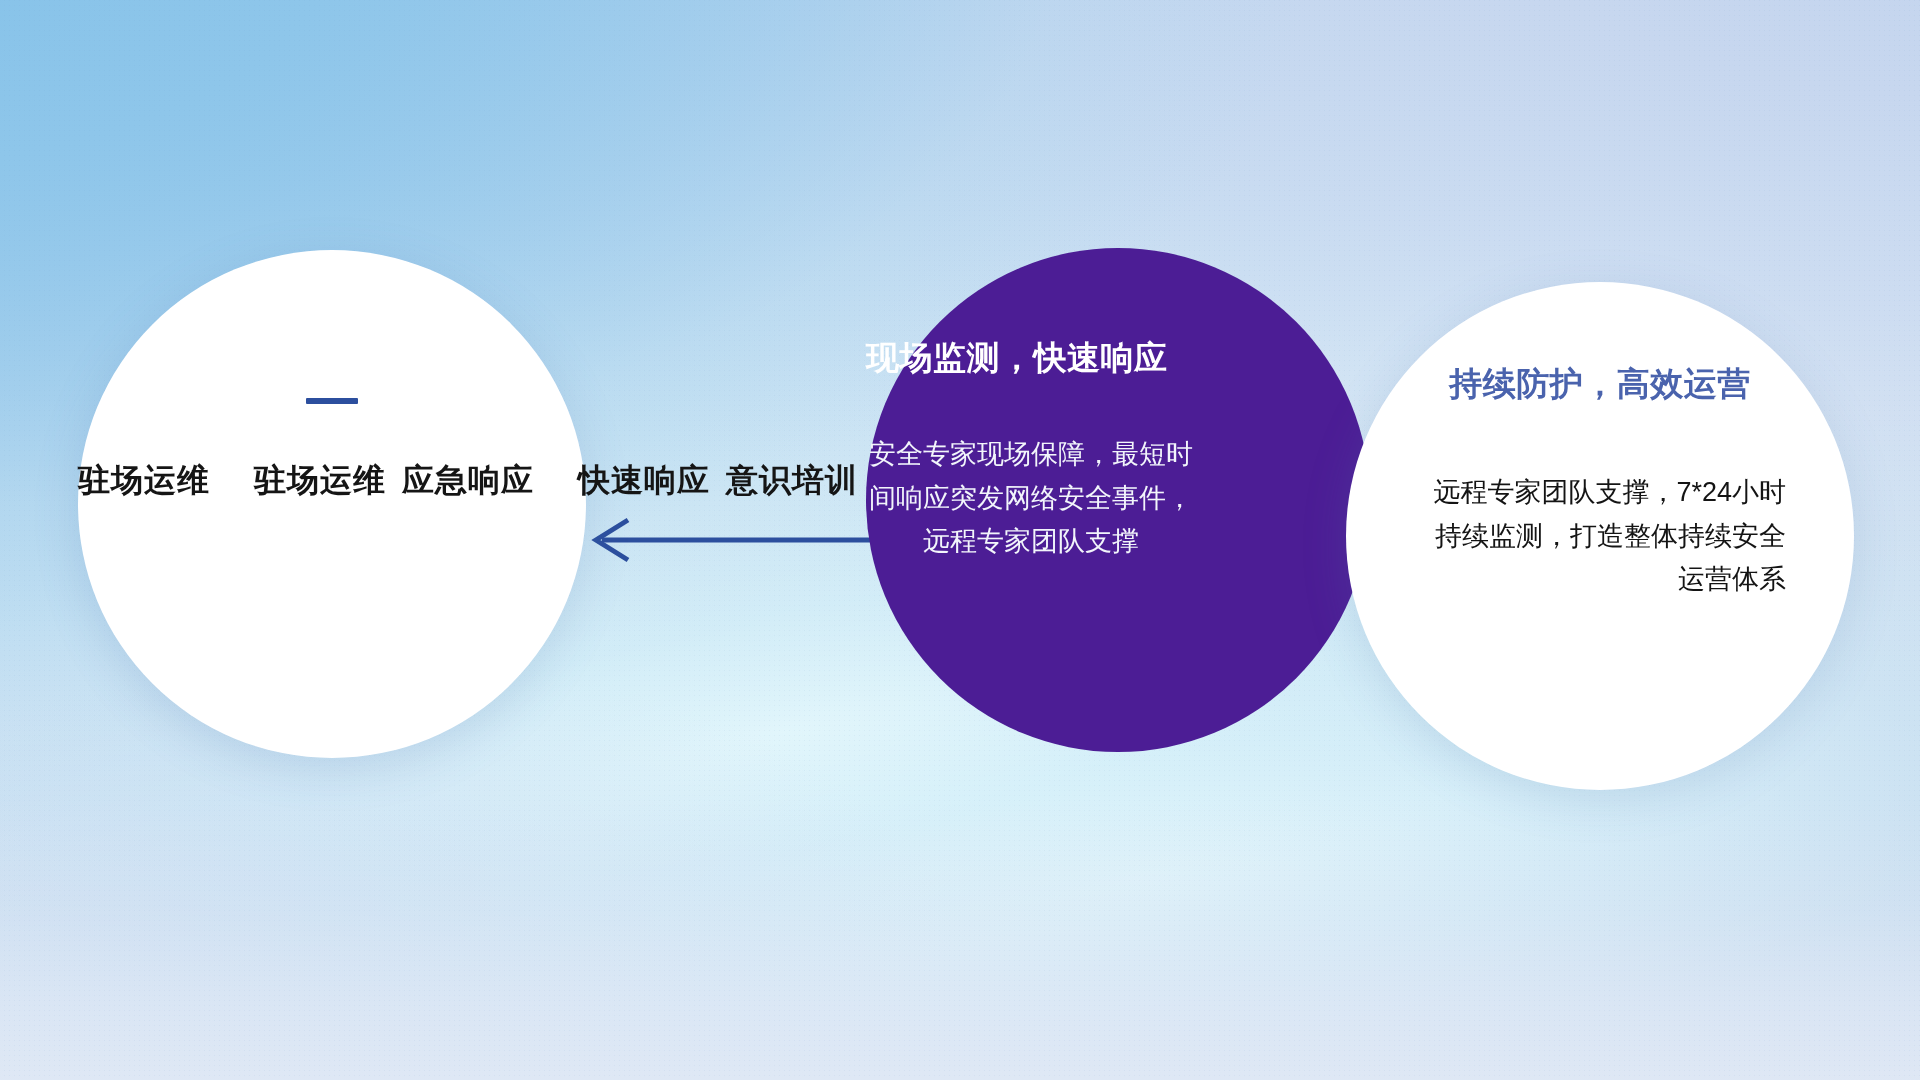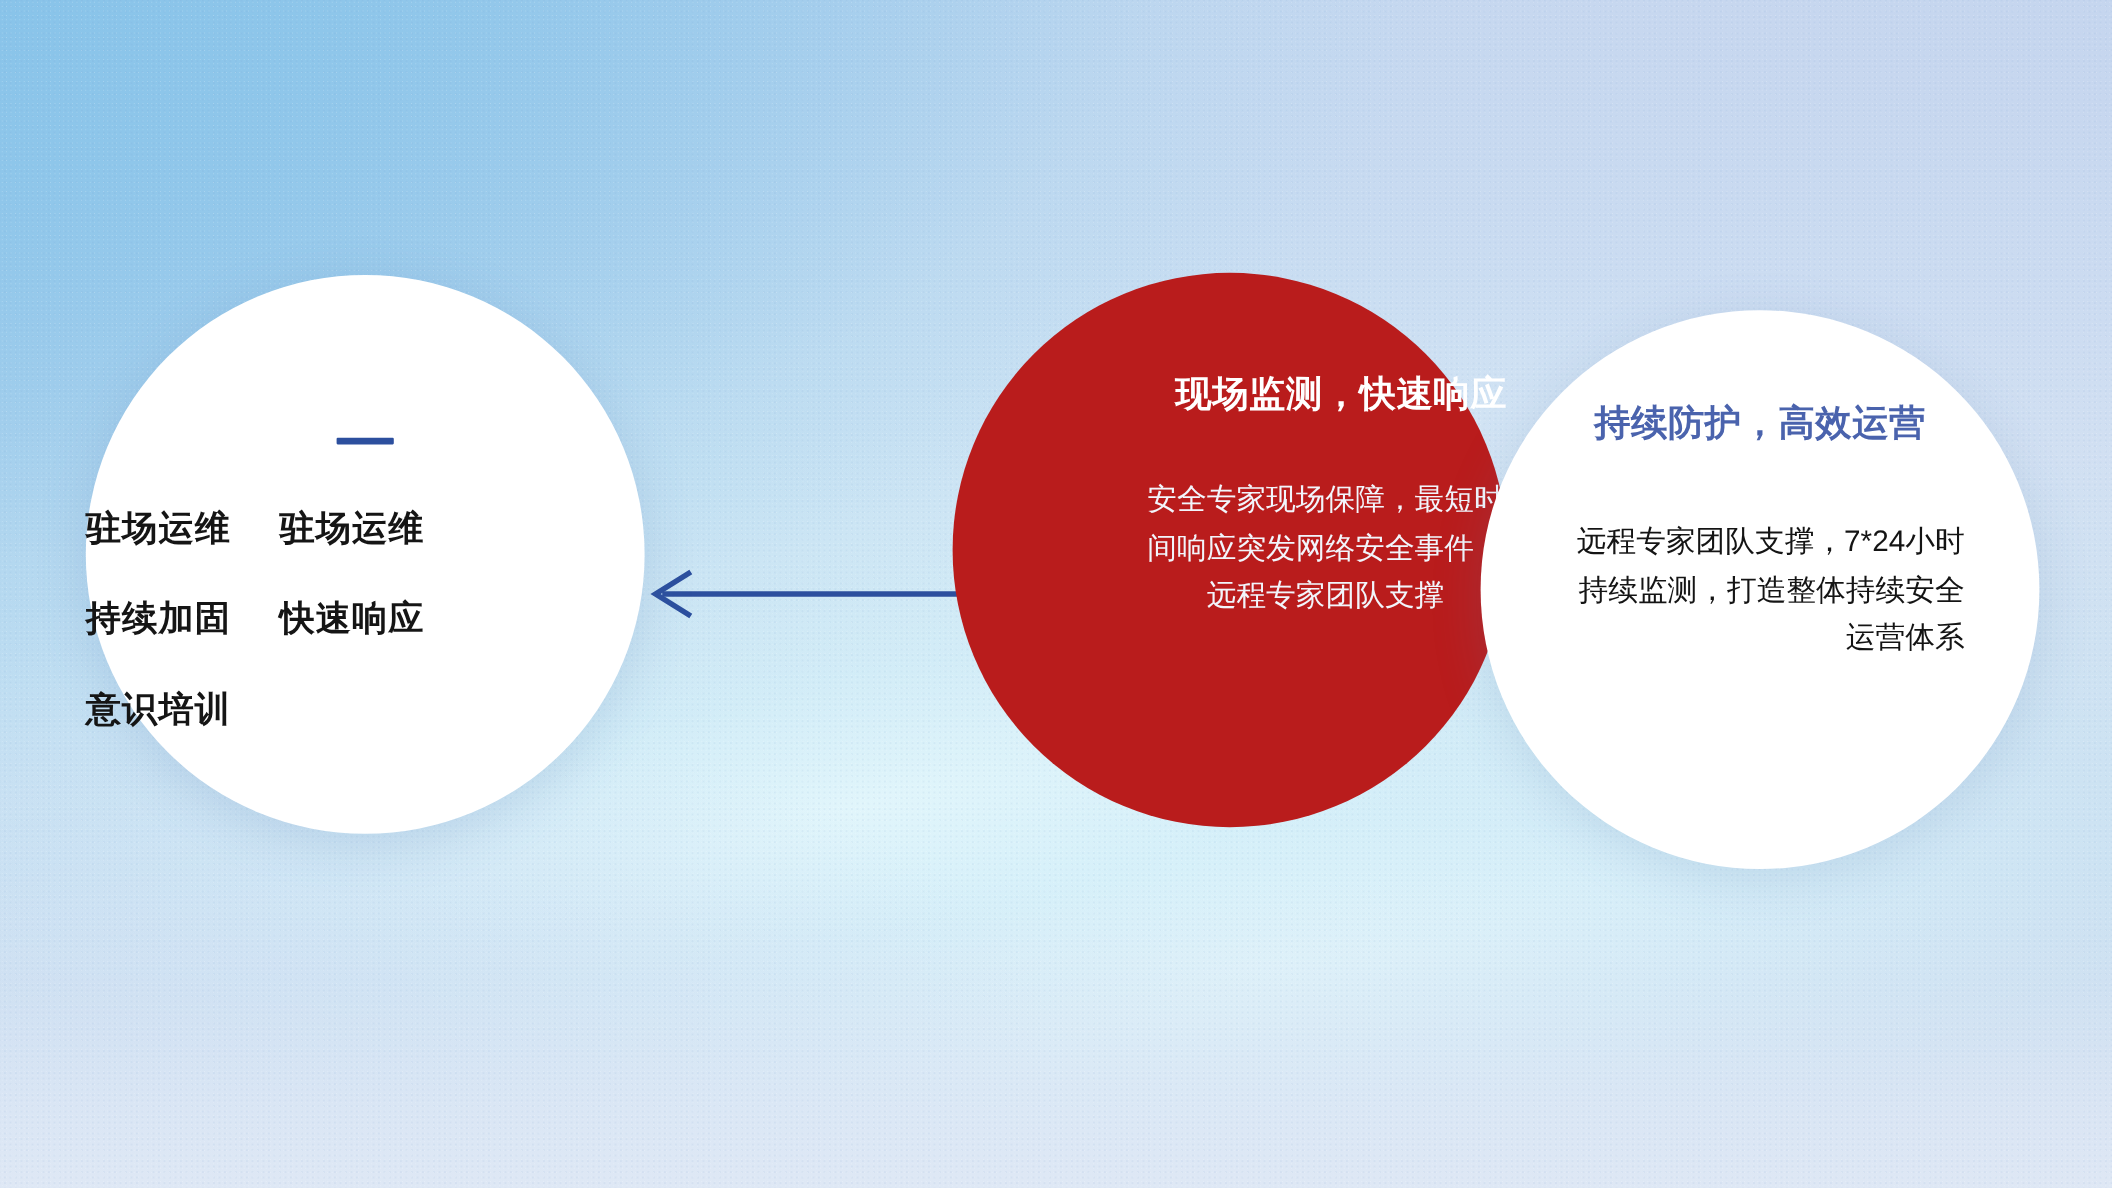--- a/index.html
+++ b/index.html
@@ -115,44 +115,44 @@
     padding-top: 148px;
   }
   .accent-dash {
     width: 52px; height: 6px;
     border-radius: 1px;
     background: #2c4f9e;
   }
   .left-lines {
     margin-top: 55px;
     display: flex;
-    flex-direction: column;
+    flex-direction: row;
     align-items: flex-start;
-    gap: 38px;
+    gap: 16px;
     width: 100%;
   }
   .left-row {
     display: flex;
     justify-content: center;
     gap: 44px;
     font-size: 32px;
     font-weight: bold;
     color: #151515;
     letter-spacing: 1px;
     white-space: nowrap;
   }
   .left-row.single { gap: 0; }
 
   #circle-mid {
     left: 866px; top: 248px;
     width: 504px; height: 504px;
-    background: #b91c1c;
+    background: #4c1d95;
     display: flex;
     flex-direction: column;
-    align-items: flex-end;
+    align-items: flex-start;
     padding-top: 88px;
     box-sizing: border-box;
     z-index: 2;
   }
   .mid-title {
     font-size: 33px;
     font-weight: bold;
     color: #ffffff;
     letter-spacing: 0.5px;
     white-space: nowrap;
@@ -217,21 +217,21 @@
   </svg>
 
   <div class="circle" id="circle-left">
     <div class="accent-dash"></div>
     <div class="left-lines">
       <div class="left-row">
         <span>驻场运维</span>
         <span>驻场运维</span>
       </div>
       <div class="left-row">
-        <span>持续加固</span>
+        <span>应急响应</span>
         <span>快速响应</span>
       </div>
       <div class="left-row single">
         <span>意识培训</span>
       </div>
     </div>
   </div>
 
   <div class="circle" id="circle-mid">
     <div class="mid-title">现场监测，快速响应</div>

